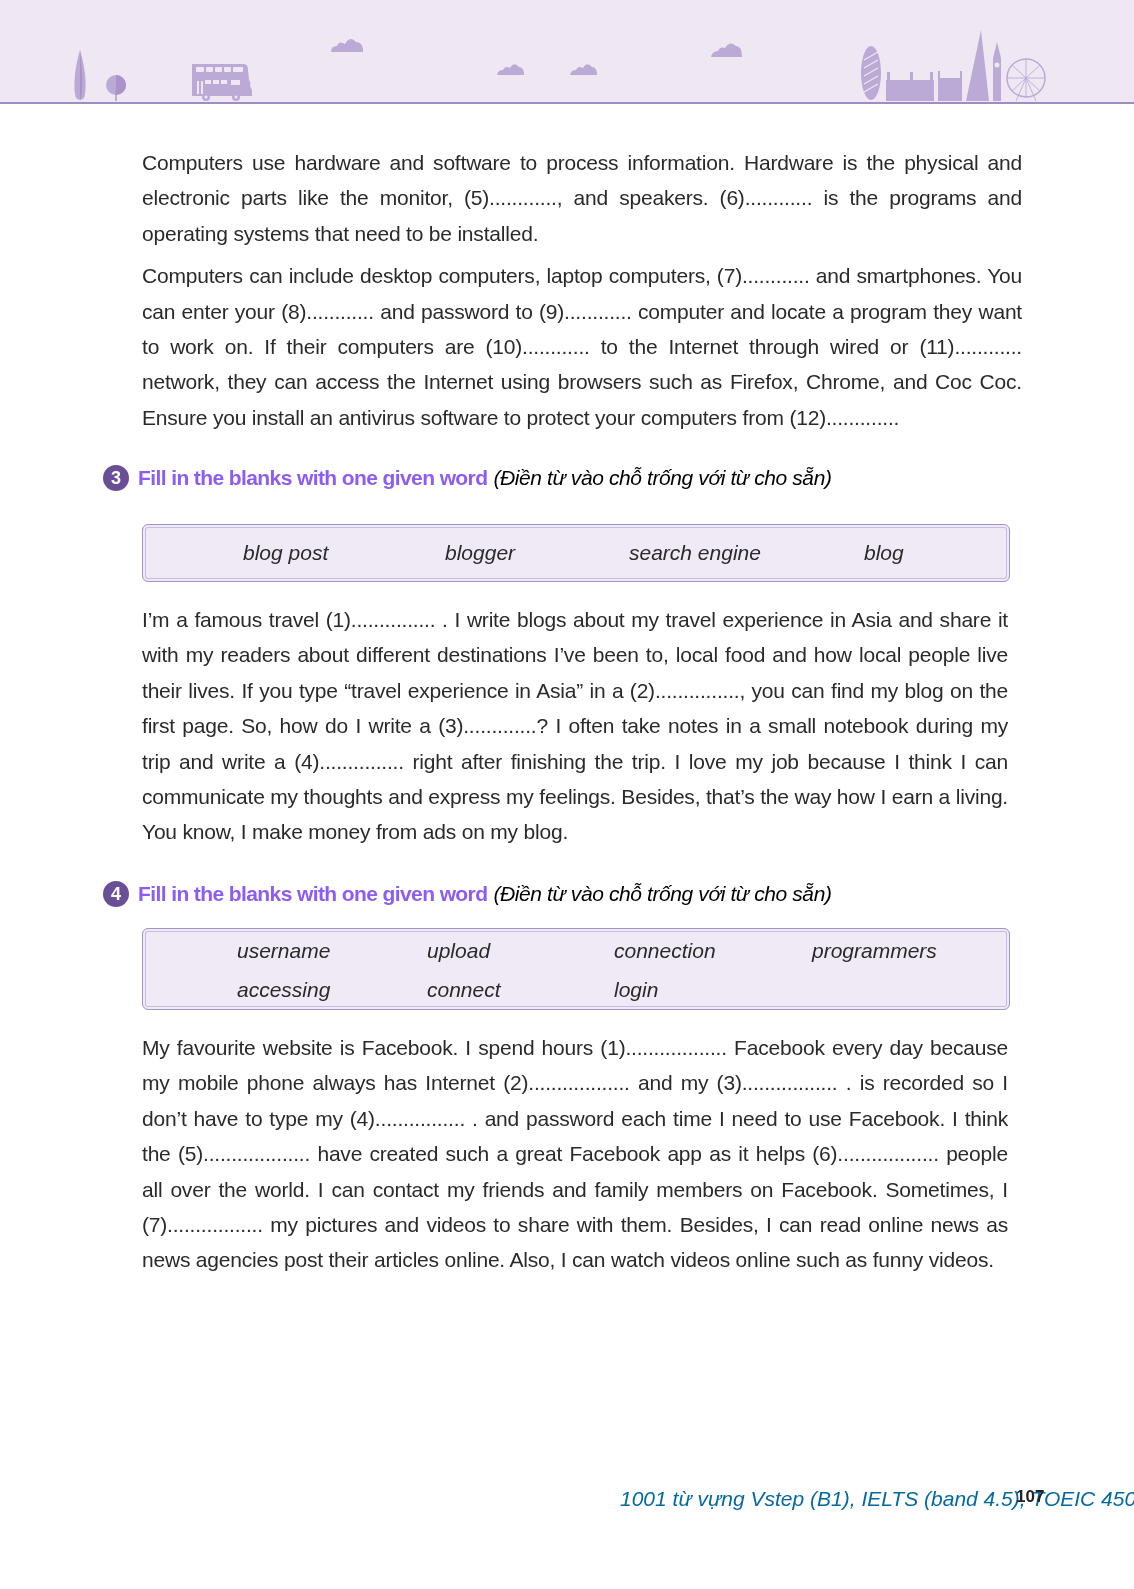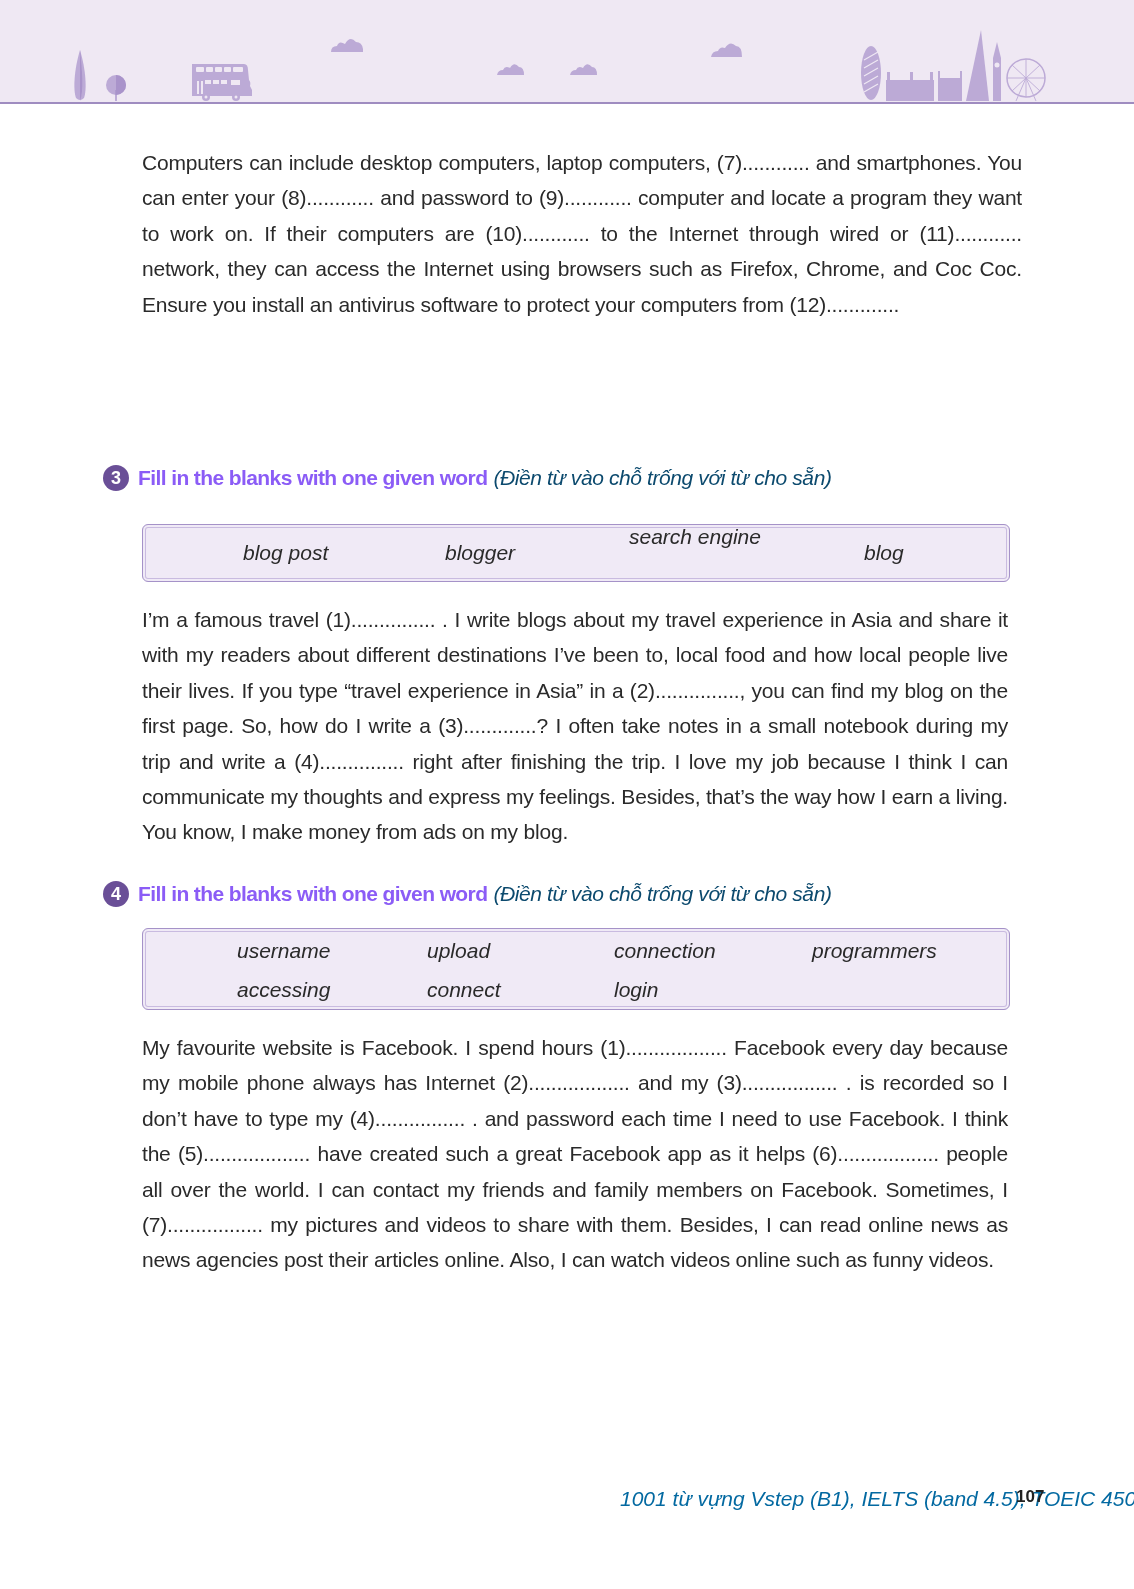--- a/index.html
+++ b/index.html
@@ -21,21 +21,21 @@
     }
     .ex-heading {
       position:absolute; left:103px; display:flex; align-items:center; font-size:21px;
     }
     .ex-num {
       width:26px; height:26px; border-radius:50%; background:#6a4f97; color:#fff;
       font-weight:bold; font-size:18px; display:flex; align-items:center; justify-content:center;
       margin-right:9px;
     }
     .ex-title { color:#8b5cf6; font-weight:bold; letter-spacing:-0.6px; }
-    .ex-sub { color:#0c4a6e; font-style:italic; margin-left:6px; letter-spacing:-0.4px; }
+    .ex-sub { color:#000000; font-style:italic; margin-left:6px; letter-spacing:-0.4px; }
     .wordbox {
       position:absolute; left:142px; width:866px; background:#f0eaf6;
       border:1.5px solid #a592c8; border-radius:6px; box-shadow: inset 0 0 0 2px #f0eaf6, inset 0 0 0 3px #c9bbe0;
       font-size:21px; color:#2a2a2a;
     }
     .wordbox .w { position:absolute;font-style:italic; }
     .block { position:absolute; left:142px; width:866px; }
     .footer {
       position:absolute; top:1487px; left:620px; font-size:21px; color:#0369a1;
       font-style:italic; white-space:nowrap;
@@ -98,32 +98,33 @@
       <rect x="993" y="58" width="8" height="43"></rect>
       <path d="M993 58 L997 42 L1001 58 Z"></path>
       <circle cx="997" cy="65" r="2.5" fill="#efe8f3"></circle>
       <circle cx="1026" cy="78" r="19" fill="none" stroke="#bcaad6" stroke-width="1.5"></circle>
       <path d="M1026 78 L1016 101 M1026 78 L1036 101 M1007 78 H1045 M1026 59 V97 M1012 65 L1040 91 M1040 65 L1012 91" stroke="#bcaad6" stroke-width="0.9"></path>
     </g>
   </svg>
 </div>
 
 <div class="content">
+  <p class="para">Computers use hardware and software to process information. Hardware is the physical and electronic parts like the monitor, (5)............, and speakers. (6)............ is the programs and operating systems that need to be installed.</p>
   <p class="para">Computers can include desktop computers, laptop computers, (7)............ and smartphones. You can enter your (8)............ and password to (9)............ computer and locate a program they want to work on. If their computers are (10)............ to the Internet through wired or (11)............ network, they can access the Internet using browsers such as Firefox, Chrome, and Coc Coc. Ensure you install an antivirus software to protect your computers from (12).............</p>
 </div>
 
 <div class="ex-heading" style="top:465px;">
   <div class="ex-num">3</div>
   <span class="ex-title">Fill in the blanks with one given word</span>
   <span class="ex-sub">(Điền từ vào chỗ trống với từ cho sẵn)</span>
 </div>
 <div class="wordbox" style="top:524px; height:56px;">
   <span class="w" style="left:100px; top:16px;">blog post</span>
   <span class="w" style="left:302px; top:16px;">blogger</span>
-  <span class="w" style="left:486px; top:0;">search engine</span>
+  <span class="w" style="left:486px; top:16px;">search engine</span>
   <span class="w" style="left:721px; top:16px;">blog</span>
 </div>
 <div class="block" style="top:602px;">
   <p class="para">I’m a famous travel (1)............... . I write blogs about my travel experience in Asia and share it with my readers about different destinations I’ve been to, local food and how local people live their lives. If you type “travel experience in Asia” in a (2)..............., you can find my blog on the first page. So, how do I write a (3).............? I often take notes in a small notebook during my trip and write a (4)............... right after finishing the trip. I love my job because I think I can communicate my thoughts and express my feelings. Besides, that’s the way how I earn a living. You know, I make money from ads on my blog.</p>
 </div>
 
 <div class="ex-heading" style="top:881px;">
   <div class="ex-num">4</div>
   <span class="ex-title">Fill in the blanks with one given word</span>
   <span class="ex-sub">(Điền từ vào chỗ trống với từ cho sẵn)</span>

